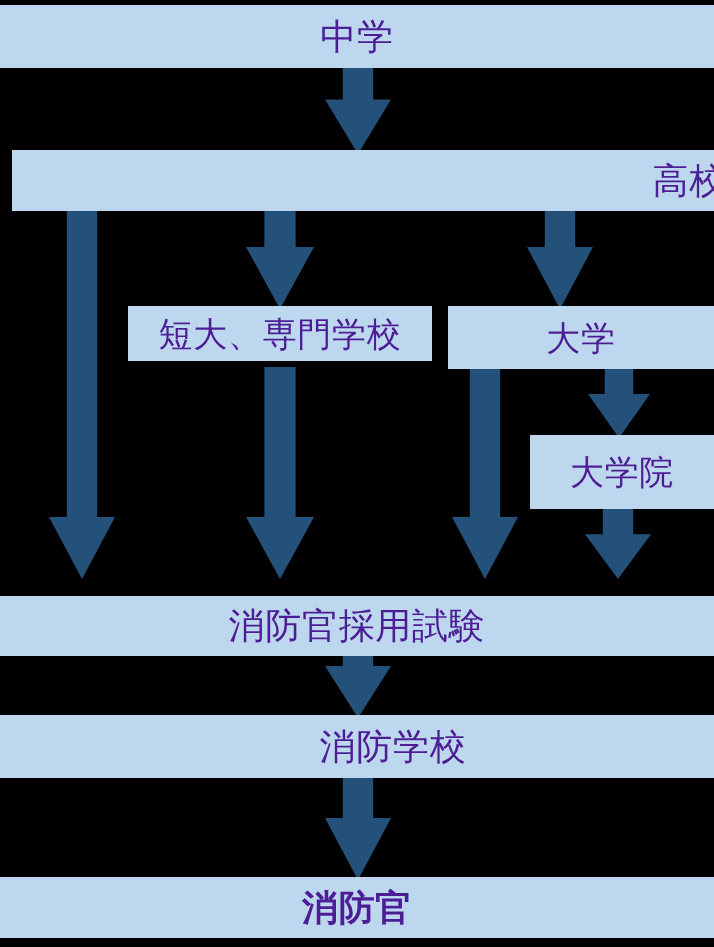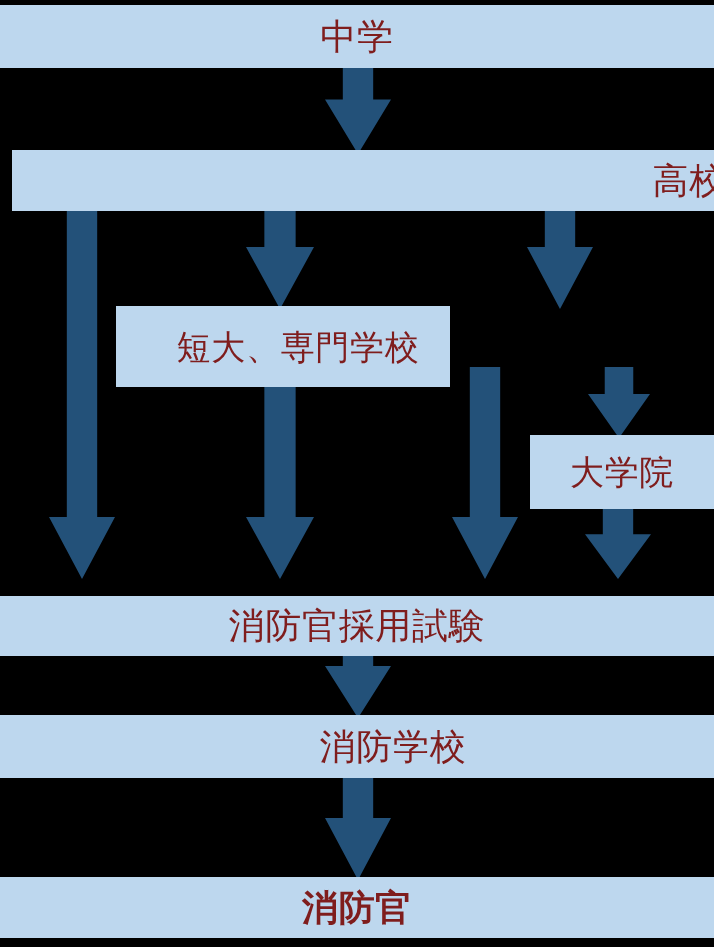--- a/index.html
+++ b/index.html
@@ -14,21 +14,21 @@
     background: #000000;
     overflow: hidden;
     font-family: "Liberation Sans", "DejaVu Sans", sans-serif;
   }
   .node {
     position: absolute;
     background: #bdd7ee;
     display: flex;
     align-items: center;
     justify-content: center;
-    color: #7f1d1d;
+    color: #4c1d95;
     font-size: 36px;
     line-height: 1;
     letter-spacing: 0.02em;
     white-space: nowrap;
     z-index: 2;
   }
   .node.small { font-size: 34px; }
   .arrow {
     position: absolute;
     z-index: 1;
@@ -88,22 +88,25 @@
       <svg width="66" height="104" viewBox="0 0 66 104">
         <polygon points="17.82,0 48.18,0 48.18,42 66,42 33,104 0,42 17.82,42" fill="#235179"></polygon>
       </svg>
     </div>
     <div class="node" style="left: 0px; top: 5px; width: 714px; height: 63px;">
       <span>中学</span>
     </div>
     <div class="node" style="left: 12px; top: 150px; width: 714px; height: 61px; justify-content: flex-end;">
       <span>高校</span>
     </div>
-    <div class="node small" style="left: 116px; top: 306px; width: 304px; height: 81px; padding-left: 30px;">
+    <div class="node small" style="left: 128px; top: 306px; width: 304px; height: 55px;">
       <span>短大、専門学校</span>
+    </div>
+    <div class="node small" style="left: 448px; top: 306px; width: 266px; height: 63px;">
+      <span>大学</span>
     </div>
     <div class="node small" style="left: 530px; top: 435px; width: 184px; height: 74px;">
       <span>大学院</span>
     </div>
     <div class="node" style="left: 0px; top: 576px; width: 714px; height: 60px; margin-top: 20px;">
       <span>消防官採用試験</span>
     </div>
     <div class="node" style="left: 0px; top: 715px; width: 714px; height: 63px; padding-left: 36px;">
       <span>消防学校</span>
     </div>

